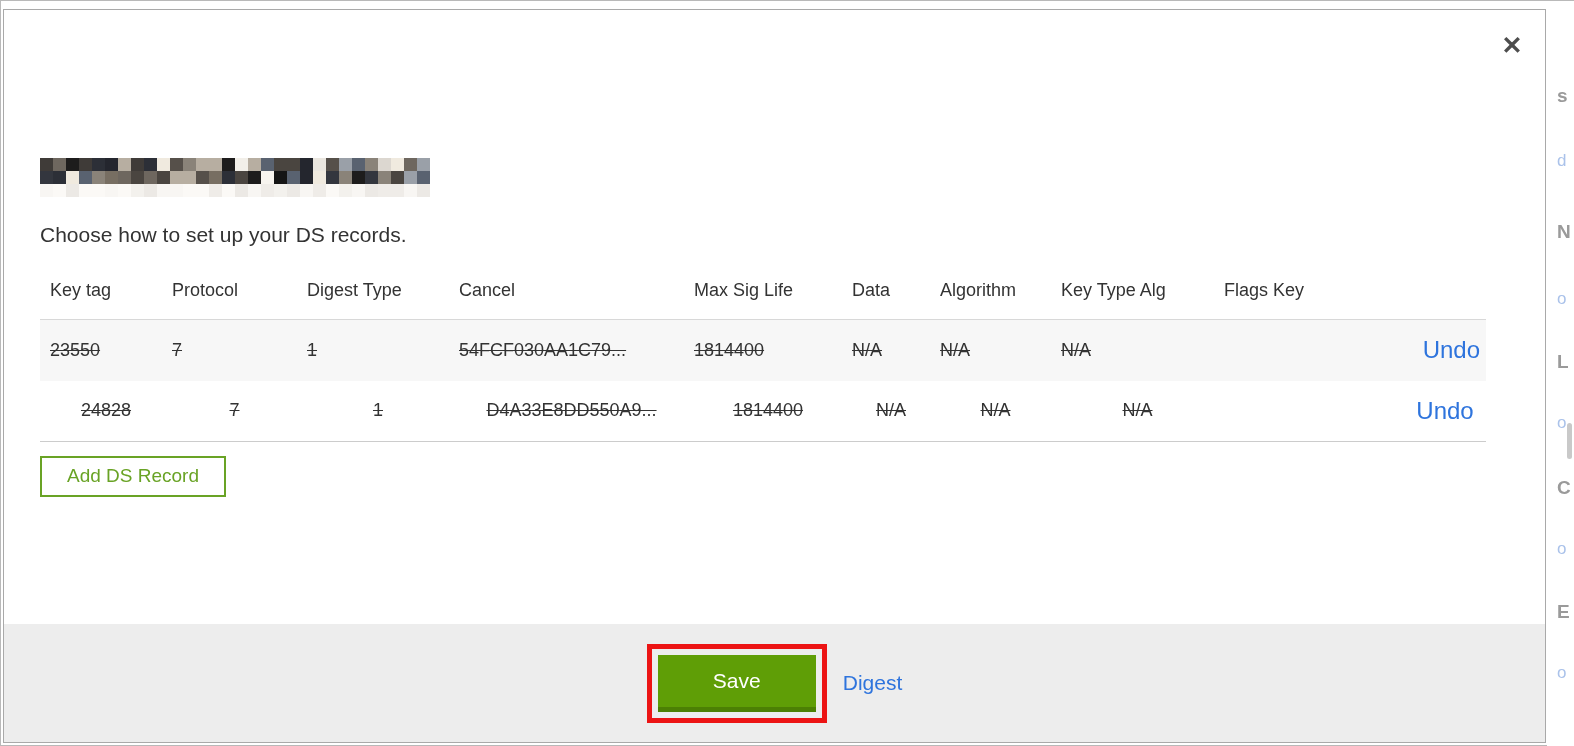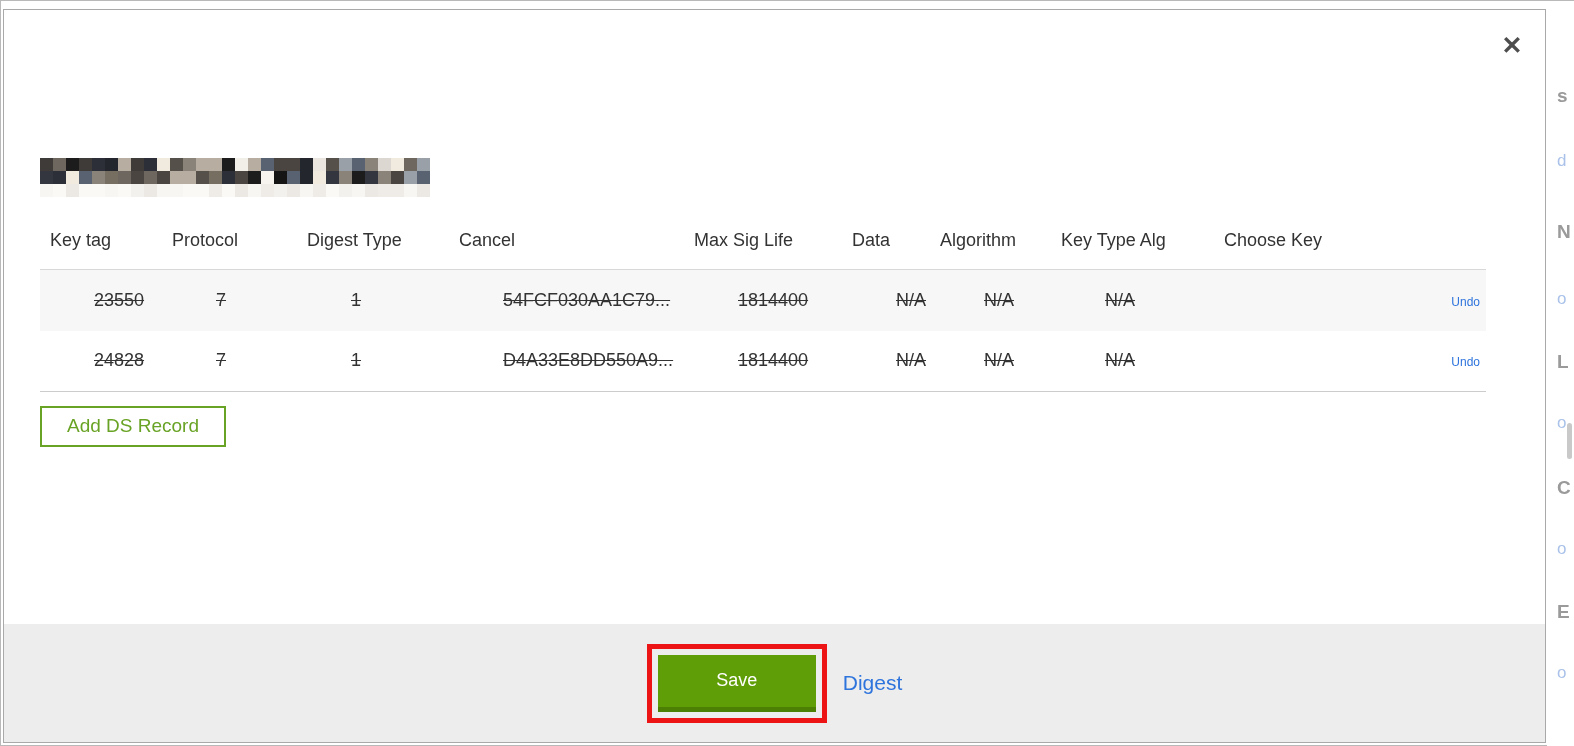--- a/index.html
+++ b/index.html
@@ -26,42 +26,42 @@
 
   .instruction { margin-top: 24px; font-size: 21px; color: #333; line-height: 26px; }
 
   
   table.ds { border-collapse: collapse; table-layout: fixed;
     width: 1446px; margin-top: 16px; }
   table.ds th { text-align: left; font-weight: 400; font-size: 18px; color: #333;
     padding: 16px 0 18px 10px; border-bottom: 1px solid #d8d8d8; white-space: nowrap; }
   table.ds td { font-size: 18px; color: #333; padding-left: 10px; height: 61px;
     white-space: nowrap; overflow: hidden; }
-  tr.record-row.deleted td span.val { text-decoration: line-through; margin-left: 44px; }
+  tr.record-row.deleted td span.val { text-decoration: line-through; }
   tr.record-row:first-of-type { background: var(--rowbg, #f7f7f7); }
-  tr.record-row:last-of-type td { border-bottom: 1px solid #cccccc; }
+  tr.record-row:last-of-type td { border-bottom: 1px solid #cccccc; text-align: center; }
   td.action-cell { text-align: right; padding-right: 6px; }
   a.undo-link, a.cancel-link { color: var(--link, #2e74dd); text-decoration: none;
     cursor: pointer; }
-  a.undo-link { font-size: 12px; }
+  a.undo-link { font-size: 24px; }
 
   .add-btn { display: inline-block; margin-top: 14px; padding: 7px 25px 8px 25px;
     background: #fff; border: 2px solid var(--green, #69a325);
     color: var(--green, #69a325); font-size: 19px; font-family: inherit;
     cursor: pointer; }
 
   
   .modal-footer { position: absolute; left: 0; right: 0; bottom: 0; height: 118px;
     background: var(--footer, #ededed); display: flex; justify-content: center;
     align-items: center; }
   .annotation-box { border: 5px solid var(--red, #ec1414); padding: 6px;
     background: transparent; }
   .save-btn { display: block; width: 158px; height: 57px; border: none;
     border-bottom: 5px solid var(--save-dark, #4c8004);
-    background: var(--save-green, #5f9e06); color: #fff; font-size: 18px;
+    background: var(--save-green, #5f9e06); color: #fff; font-size: 21px;
     font-family: inherit; cursor: pointer; }
   .cancel-wrap { margin-left: 16px; font-size: 21px; }
 
   
   .bg-sliver { position: absolute; left: 1546px; top: 0; width: 28px; height: 746px;
     background: #fff; overflow: hidden; }
   .bg-sliver span { position: absolute; left: 10px; white-space: nowrap; }
   .bg-sliver span.h { color: #9a9a9a; font-weight: 700; font-size: 19px; }
   .bg-sliver span.l { color: #aac2ea; font-size: 17px; }
   .bg-scroll-thumb { position: absolute; left: 20px; top: 422px; width: 5px;
@@ -87,20 +87,21 @@
     </div>
 
   <div class="modal">
 
     <button class="close-btn">✕</button>
 
     <div class="modal-body">
 
       <div class="mosaic" id="mosaic"><i style="background: rgb(63, 59, 56);"></i><i style="background: rgb(110, 103, 95);"></i><i style="background: rgb(29, 28, 28);"></i><i style="background: rgb(63, 59, 56);"></i><i style="background: rgb(44, 47, 55);"></i><i style="background: rgb(36, 38, 46);"></i><i style="background: rgb(183, 174, 161);"></i><i style="background: rgb(63, 59, 56);"></i><i style="background: rgb(44, 47, 55);"></i><i style="background: rgb(240, 234, 223);"></i><i style="background: rgb(86, 80, 74);"></i><i style="background: rgb(138, 131, 121);"></i><i style="background: rgb(183, 174, 161);"></i><i style="background: rgb(183, 174, 161);"></i><i style="background: rgb(29, 28, 28);"></i><i style="background: rgb(242, 239, 233);"></i><i style="background: rgb(183, 174, 161);"></i><i style="background: rgb(89, 98, 112);"></i><i style="background: rgb(74, 69, 64);"></i><i style="background: rgb(74, 69, 64);"></i><i style="background: rgb(36, 38, 46);"></i><i style="background: rgb(234, 230, 223);"></i><i style="background: rgb(86, 80, 74);"></i><i style="background: rgb(154, 160, 168);"></i><i style="background: rgb(89, 98, 112);"></i><i style="background: rgb(138, 131, 121);"></i><i style="background: rgb(220, 215, 208);"></i><i style="background: rgb(240, 234, 223);"></i><i style="background: rgb(110, 103, 95);"></i><i style="background: rgb(154, 160, 168);"></i><i style="background: rgb(51, 54, 62);"></i><i style="background: rgb(44, 47, 55);"></i><i style="background: rgb(240, 234, 223);"></i><i style="background: rgb(89, 98, 112);"></i><i style="background: rgb(138, 131, 121);"></i><i style="background: rgb(119, 110, 98);"></i><i style="background: rgb(110, 103, 95);"></i><i style="background: rgb(74, 69, 64);"></i><i style="background: rgb(110, 103, 95);"></i><i style="background: rgb(74, 69, 64);"></i><i style="background: rgb(183, 174, 161);"></i><i style="background: rgb(183, 174, 161);"></i><i style="background: rgb(86, 80, 74);"></i><i style="background: rgb(119, 110, 98);"></i><i style="background: rgb(44, 47, 55);"></i><i style="background: rgb(74, 69, 64);"></i><i style="background: rgb(29, 28, 28);"></i><i style="background: rgb(247, 244, 239);"></i><i style="background: rgb(21, 21, 21);"></i><i style="background: rgb(89, 98, 112);"></i><i style="background: rgb(36, 38, 46);"></i><i style="background: rgb(240, 234, 223);"></i><i style="background: rgb(51, 54, 62);"></i><i style="background: rgb(138, 131, 121);"></i><i style="background: rgb(29, 28, 28);"></i><i style="background: rgb(51, 54, 62);"></i><i style="background: rgb(138, 131, 121);"></i><i style="background: rgb(74, 69, 64);"></i><i style="background: rgb(154, 160, 168);"></i><i style="background: rgb(89, 98, 112);"></i><i style="background: rgb(242, 239, 233); opacity: 0.55;"></i><i style="background: rgb(247, 244, 239); opacity: 0.55;"></i><i style="background: rgb(220, 215, 208); opacity: 0.55;"></i><i style="background: rgb(247, 244, 239); opacity: 0.55;"></i><i style="background: rgb(247, 244, 239); opacity: 0.55;"></i><i style="background: rgb(242, 239, 233); opacity: 0.55;"></i><i style="background: rgb(247, 244, 239); opacity: 0.55;"></i><i style="background: rgb(234, 230, 223); opacity: 0.55;"></i><i style="background: rgb(220, 215, 208); opacity: 0.55;"></i><i style="background: rgb(242, 239, 233); opacity: 0.55;"></i><i style="background: rgb(242, 239, 233); opacity: 0.55;"></i><i style="background: rgb(247, 244, 239); opacity: 0.55;"></i><i style="background: rgb(247, 244, 239); opacity: 0.55;"></i><i style="background: rgb(226, 221, 214); opacity: 0.55;"></i><i style="background: rgb(247, 244, 239); opacity: 0.55;"></i><i style="background: rgb(220, 215, 208); opacity: 0.55;"></i><i style="background: rgb(242, 239, 233); opacity: 0.55;"></i><i style="background: rgb(226, 221, 214); opacity: 0.55;"></i><i style="background: rgb(234, 230, 223); opacity: 0.55;"></i><i style="background: rgb(220, 215, 208); opacity: 0.55;"></i><i style="background: rgb(242, 239, 233); opacity: 0.55;"></i><i style="background: rgb(226, 221, 214); opacity: 0.55;"></i><i style="background: rgb(247, 244, 239); opacity: 0.55;"></i><i style="background: rgb(234, 230, 223); opacity: 0.55;"></i><i style="background: rgb(242, 239, 233); opacity: 0.55;"></i><i style="background: rgb(220, 215, 208); opacity: 0.55;"></i><i style="background: rgb(226, 221, 214); opacity: 0.55;"></i><i style="background: rgb(226, 221, 214); opacity: 0.55;"></i><i style="background: rgb(242, 239, 233); opacity: 0.55;"></i><i style="background: rgb(220, 215, 208); opacity: 0.55;"></i></div>
 
+      <p class="instruction">Choose how to set up your DS records.</p>
 
       <table class="ds">
         <colgroup>
           <col style="width:122px">
             <col style="width:135px">
             <col style="width:152px">
           <col style="width:235px">
             <col style="width:158px">
             <col style="width:88px">
           <col style="width:121px">
@@ -111,21 +112,21 @@
         <thead>
           <tr>
             <th>Key tag</th>
             <th>Protocol</th>
             <th>Digest Type</th>
             <th>Cancel</th>
             <th>Max Sig Life</th>
             <th>Data</th>
             <th>Algorithm</th>
             <th>Key Type Alg</th>
-            <th>Choose Key</th>
+            <th>Flags Key</th>
             <th></th>
           </tr>
         </thead>
         <tbody>
           <tr class="record-row deleted">
             <td><span class="val">23550</span></td>
             <td><span class="val">7</span></td>
             <td><span class="val">1</span></td>
             <td><span class="val">54FCF030AA1C79...</span></td>
             <td><span class="val">1814400</span></td>

